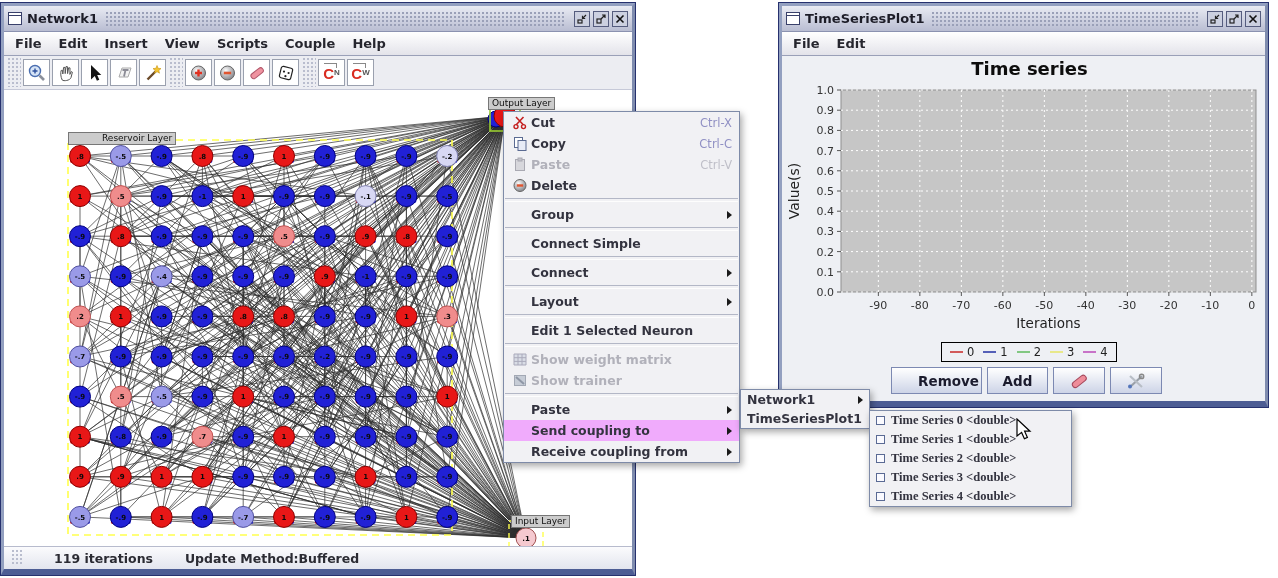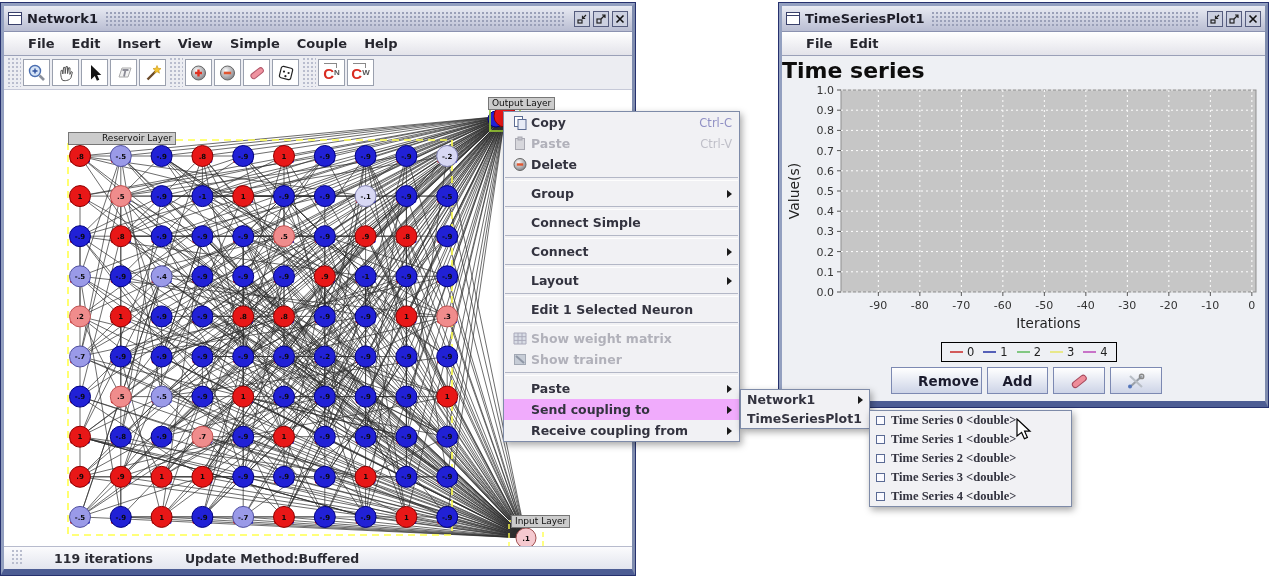--- a/index.html
+++ b/index.html
@@ -4,36 +4,36 @@
 <style>
   html,body{margin:0;padding:0;}
   body{width:1278px;height:578px;background:#fff;font-family:"DejaVu Sans","Liberation Sans",sans-serif;position:relative;overflow:hidden;}
   .jwindow{position:absolute;box-sizing:border-box;background:#eef0f4;border:3px solid #93a0c0;border-bottom-width:6px;border-bottom-color:#4d5d94;border-right-color:#7f8cae;outline:1px solid #26316e;display:flex;flex-direction:column;}
   .titlebar{height:25px;flex:0 0 25px;display:flex;align-items:center;padding:0 4px;background:linear-gradient(#e9ebf3,#b9bdd2);border-bottom:1px solid #8b92b0;}
   .title-text{font-weight:bold;font-size:13px;color:#1d1d28;margin:0 8px 0 5px;white-space:nowrap;}
   .bumps{flex:1;height:14px;background-image:radial-gradient(circle at 1px 1px,#9aa0b8 22%,transparent 25%);background-size:4px 4px;margin-right:6px;}
   .doc-icon{width:14px;height:13px;background:#fff;border:1px solid #39406a;box-sizing:border-box;position:relative;}
   .doc-icon::after{content:"";position:absolute;left:0;right:0;top:2px;height:1px;background:#39406a;}
   .winbtn{width:16px;height:16px;background:#ccd0e0;border:1px solid #555c7e;margin-left:3px;display:flex;align-items:center;justify-content:center;padding:0;}
-  .menubar{height:23px;flex:0 0 23px;background:linear-gradient(#ffffff,#e3e3ea);border-bottom:1px solid #9aa0b8;display:flex;align-items:center;padding-left:24px;gap:17px;}
+  .menubar{height:23px;flex:0 0 23px;background:linear-gradient(#ffffff,#e3e3ea);border-bottom:1px solid #9aa0b8;display:flex;align-items:center;padding-left:11px;gap:17px;}
   .menu-item{font-weight:bold;font-size:13px;color:#26262e;cursor:default;}
   .toolbar{height:33px;flex:0 0 33px;background:#ecedf2;border-bottom:1px solid #c6c9d8;display:flex;align-items:center;padding-left:2px;}
   .tsep{width:13px;height:29px;background-image:radial-gradient(circle at 1px 1px,#b9bdce 25%,transparent 28%);background-size:4px 4px;margin:0 2px;}
   .tbtn{width:27px;height:27px;box-sizing:border-box;background:#fff;border:1px solid #9aa0ae;margin-right:2px;display:flex;align-items:center;justify-content:center;padding:0;}
   .clampC{color:#d92b20;font-weight:bold;font-size:15px;line-height:1;position:relative;top:1px;}
   .clampSup{color:#555;font-weight:bold;font-size:8px;vertical-align:super;line-height:1;}
   .clampArrow{position:absolute;top:3px;left:5px;width:12px;height:4px;border-top:1px solid #888;border-right:1px solid #888;}
   .canvas{position:relative;flex:1;background:#fff;overflow:hidden;}
   .layer-label{position:absolute;background:#ccc;border:1px solid #777;font-size:9px;line-height:11px;padding:0 3px;color:#101010;white-space:nowrap;z-index:5;}
   .statusbar{height:22px;flex:0 0 22px;background:linear-gradient(#fbfbfd,#e3e5ee);border-top:1px solid #b7bbcd;display:flex;align-items:center;gap:32px;padding-left:8px;}
   .statusbar .bump-pad{width:10px;height:16px;background-image:radial-gradient(circle at 1px 1px,#b9bdce 25%,transparent 28%);background-size:4px 4px;}
   .status-text{font-weight:bold;font-size:12.5px;color:#2b2b33;}
   
   .plot-content{position:relative;flex:1;background:#eef0f4;}
-  .chart-title{position:absolute;top:2px;left:0;right:0;text-align:left;font-size:22px;font-weight:bold;color:#0d0d0d;}
+  .chart-title{position:absolute;top:2px;left:12px;right:0;text-align:center;font-size:18px;font-weight:bold;color:#0d0d0d;}
   #chart-svg{position:absolute;left:0;top:24px;}
   .legend{position:absolute;left:159px;top:286px;height:16px;border:1px solid #000;background:#eef0f4;display:flex;align-items:center;gap:9px;padding:1px 8px;}
   .legend-item{display:flex;align-items:center;gap:4px;font-size:11.5px;color:#222;}
   .legend-swatch{width:13px;height:2px;}
   .mbtn{position:absolute;top:311px;height:27px;box-sizing:border-box;background:linear-gradient(#ffffff,#cdd4e7);border:1px solid #7c89b2;font-weight:bold;font-size:13.5px;color:#1b1b2d;display:flex;align-items:center;justify-content:center;font-family:inherit;}
   
   .popup{position:absolute;background:#f1f1f4;border:1px solid #7e8ba8;box-shadow:2px 3px 7px rgba(0,0,0,.35);z-index:50;box-sizing:border-box;}
   .cm-item{height:21px;display:flex;align-items:center;padding:0 7px 0 4px;cursor:default;}
   .cm-icon{width:23px;flex:0 0 23px;display:flex;align-items:center;justify-content:center;}
   .cm-label{flex:1;font-weight:bold;font-size:12.5px;color:#33333f;white-space:nowrap;}
@@ -72,21 +72,21 @@
         <svg width="12" height="12">
           <path d="M2.5 2.5 L9.5 9.5 M9.5 2.5 L2.5 9.5" stroke="#111" stroke-width="1.6"></path>
         </svg>
       </button>
   </div>
   <div class="menubar" id="net-menubar">
       <span class="menu-item">File</span>
       <span class="menu-item">Edit</span>
       <span class="menu-item">Insert</span>
       <span class="menu-item">View</span>
-      <span class="menu-item">Simple</span>
+      <span class="menu-item">Scripts</span>
       <span class="menu-item">Couple</span>
       <span class="menu-item">Help</span>
     </div>
   <div class="toolbar">
     <span class="tsep"></span>
     <button class="tbtn">
         <svg width="20" height="20">
           <circle cx="8" cy="8" r="5.5" fill="#d6e4f6" stroke="#4a6eb0" stroke-width="1.4"></circle>
           <path d="M8 5.5 V10.5 M5.5 8 H10.5" stroke="#2c4f9c" stroke-width="1.4"></path>
           <path d="M12.5 12.5 L17 17" stroke="#8a8f9a" stroke-width="2.6"></path>
@@ -1218,20 +1218,31 @@
           <circle cx="17.6" cy="5.4" r="2.1" fill="none" stroke="#888" stroke-width="1.5"></circle>
         </svg>
       </button>
   </div>
 </div>
 
 <div class="popup" id="ctx-menu" style="left:503px;top:111px;width:237px;">
     <div class="cm-item">
       <span class="cm-icon">
         <svg width="16" height="15">
+          <path d="M4 2 L11.5 10 M11.5 2 L4 10" stroke="#c42020" stroke-width="1.6"></path>
+          <circle cx="4" cy="11.6" r="2" fill="none" stroke="#c42020" stroke-width="1.4"></circle>
+          <circle cx="11.5" cy="11.6" r="2" fill="none" stroke="#c42020" stroke-width="1.4"></circle>
+        </svg>
+      </span>
+      <span class="cm-label">Cut</span>
+      <span class="cm-shortcut">Ctrl-X</span>
+    </div>
+    <div class="cm-item">
+      <span class="cm-icon">
+        <svg width="16" height="15">
           <rect x="2.5" y="1.5" width="8" height="10" fill="#fff" stroke="#5b6b92"></rect>
           <rect x="6" y="4.5" width="8" height="10" fill="#e7ebf6" stroke="#5b6b92"></rect>
         </svg>
       </span>
       <span class="cm-label">Copy</span>
       <span class="cm-shortcut">Ctrl-C</span>
     </div>
     <div class="cm-item disabled">
       <span class="cm-icon">
         <svg width="16" height="15">

